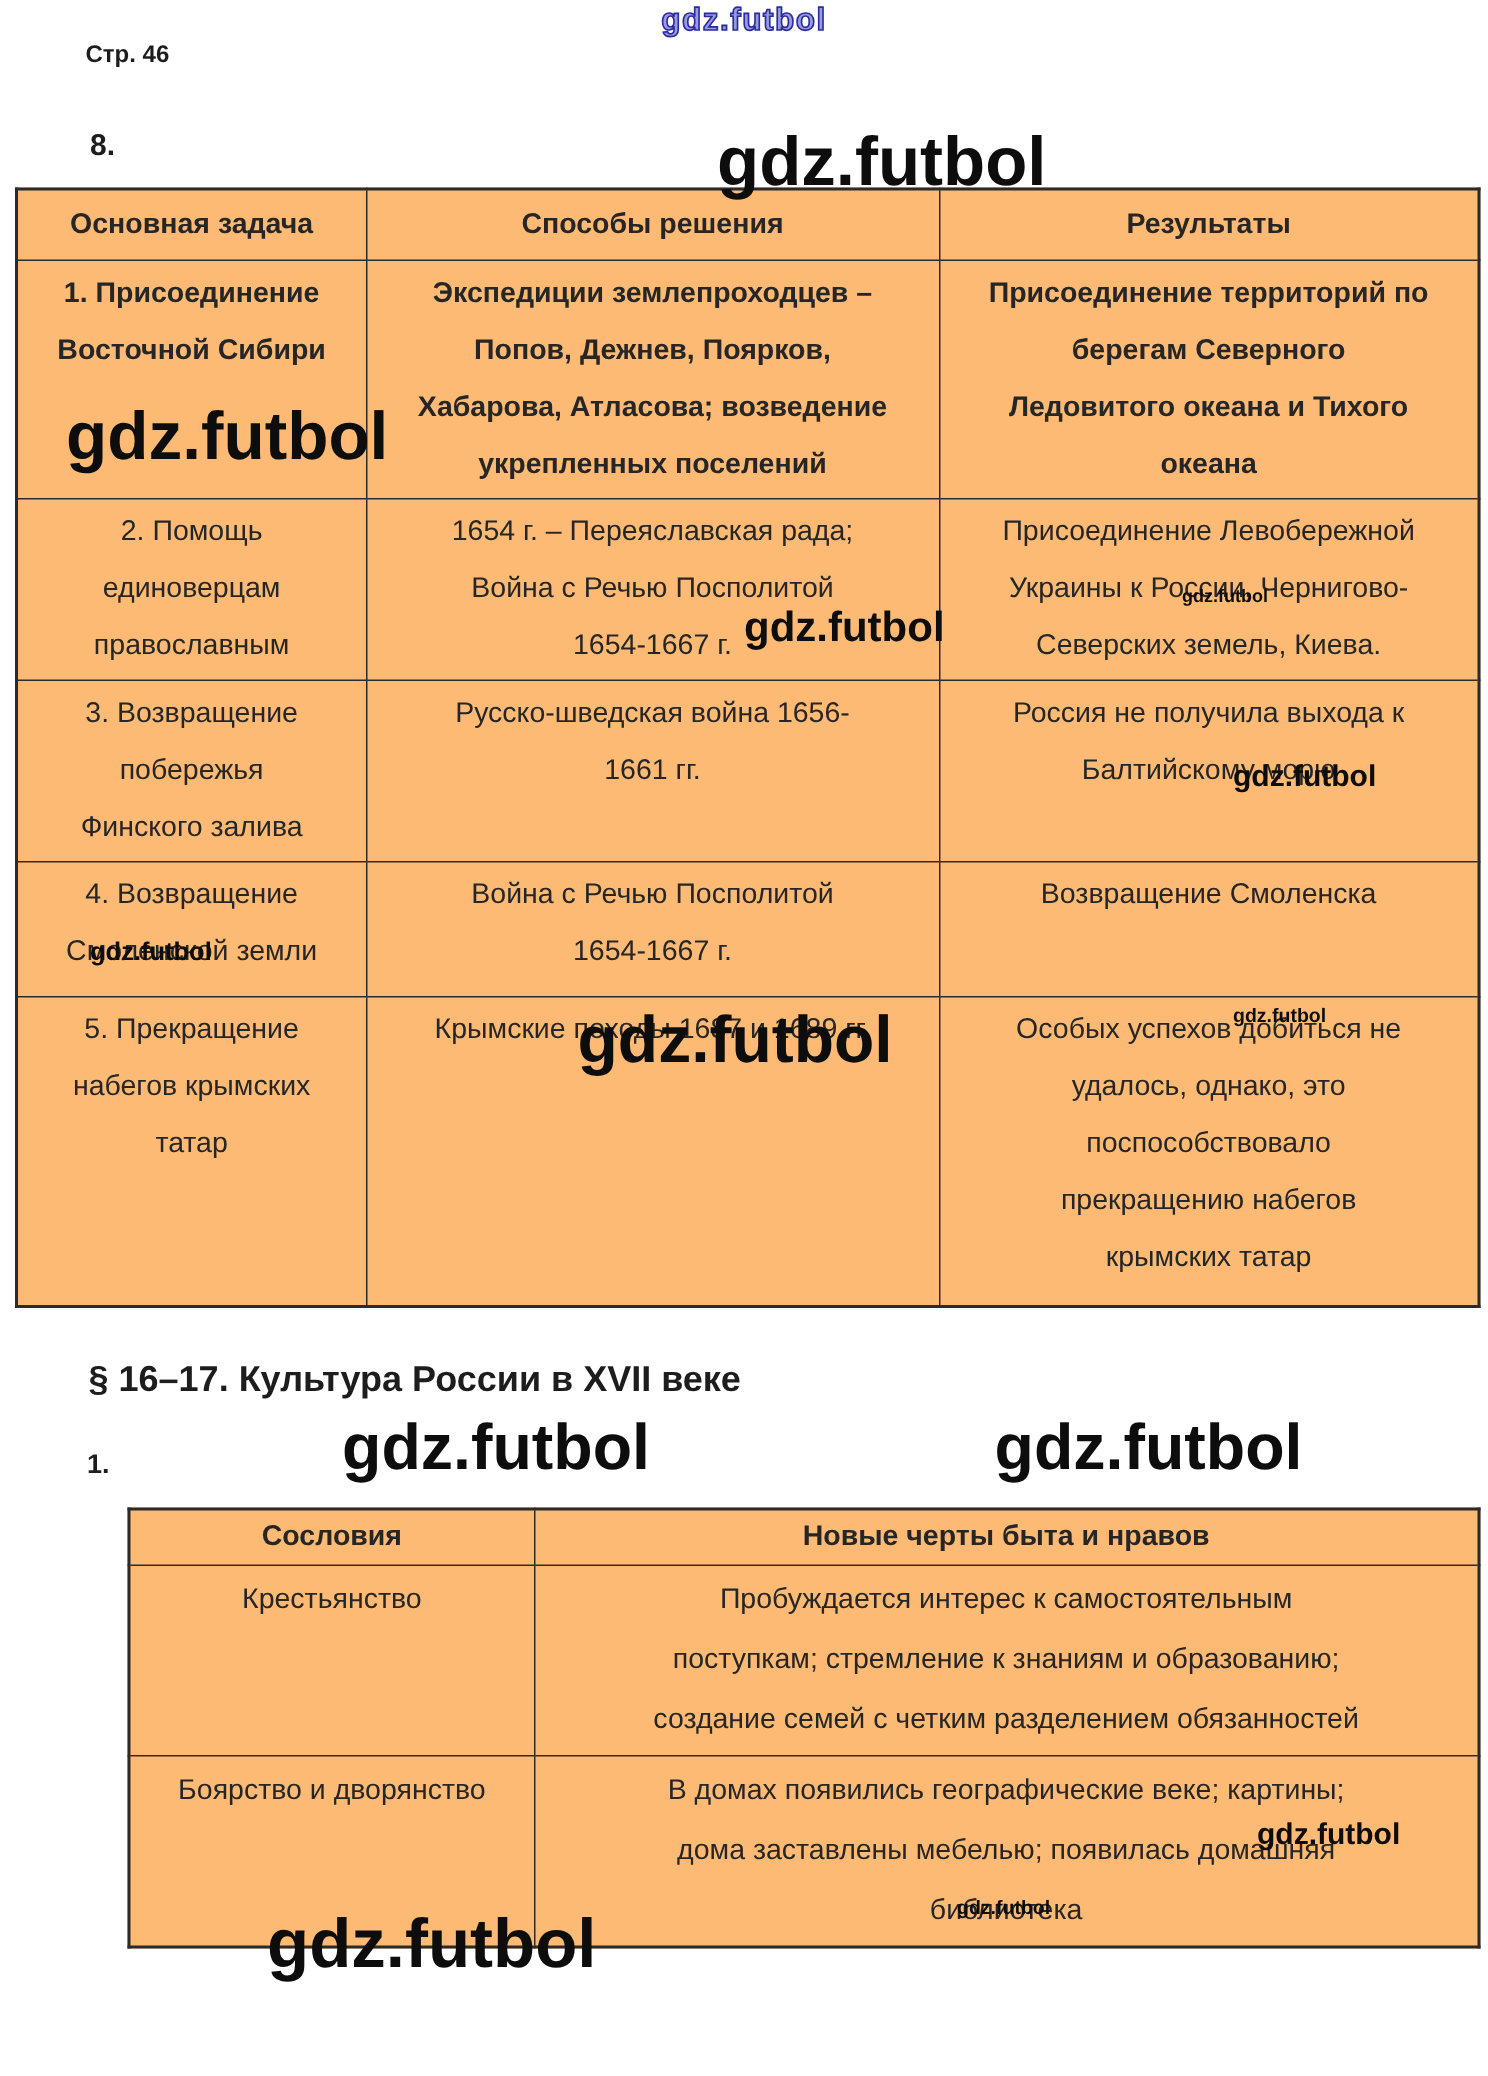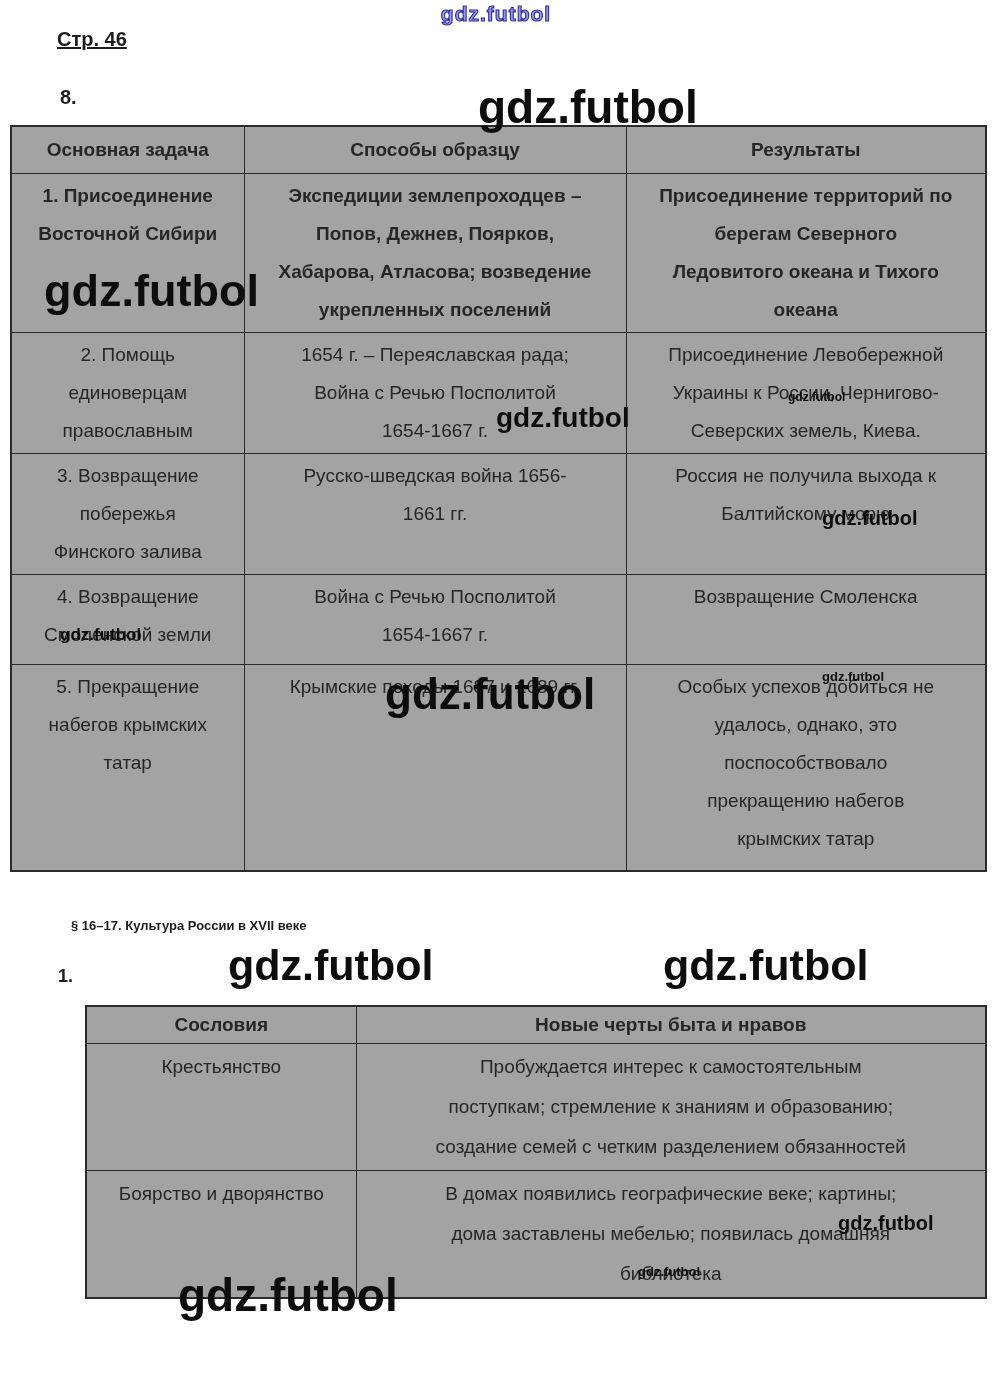--- a/index.html
+++ b/index.html
@@ -8,31 +8,31 @@
     width:992px;height:1384px;
     background:#ffffff;
     font-family:"Liberation Sans", sans-serif;
     color:#212121;
     overflow:hidden;
     border-radius:20px;
   }
   
   .page-label{
     position:absolute;left:57px;top:28px;margin:0;
-    font-size:20px;font-weight:700;color:#1d1d1d;text-decoration:underline;
+    font-size:16px;font-weight:700;color:#1d1d1d;
   }
   .task-num{position:absolute;font-weight:600;color:#1d1d1d;}
   .task1{left:60px;top:86px;font-size:20px;}
   .task2{left:58px;top:966px;font-size:18px;}
   .section{
-    position:absolute;left:55px;top:902px;margin:16px;
-    font-size:13px;font-weight:700;color:#1d1d1d;
+    position:absolute;left:55px;top:902px;margin:4px;
+    font-size:24px;font-weight:700;color:#1d1d1d;
   }
   
-  table{border-collapse:collapse;table-layout:fixed;background:#a3a3a3;}
+  table{border-collapse:collapse;table-layout:fixed;background:#fdba74;}
   th,td{
     border:1px solid #2b2b2b;
     font-size:19px;color:#262626;
     text-align:center;vertical-align:top;
     padding:3px 4px;
     white-space:pre-line;
     overflow:hidden;
   }
   th{vertical-align:middle;font-weight:700;padding:2px 4px;}
   .t1{
@@ -102,21 +102,21 @@
 
   <table class="t1">
     <colgroup>
         <col>
         <col>
         <col>
       </colgroup>
     <thead>
         <tr>
           <th>Основная задача</th>
-          <th>Способы образцу</th>
+          <th>Способы решения</th>
           <th>Результаты</th>
         </tr>
       </thead>
     <tbody>
         <tr>
           <td>1. Присоединение
 Восточной Сибири</td>
           <td>Экспедиции землепроходцев –
 Попов, Дежнев, Поярков,
 Хабарова, Атласова; возведение

